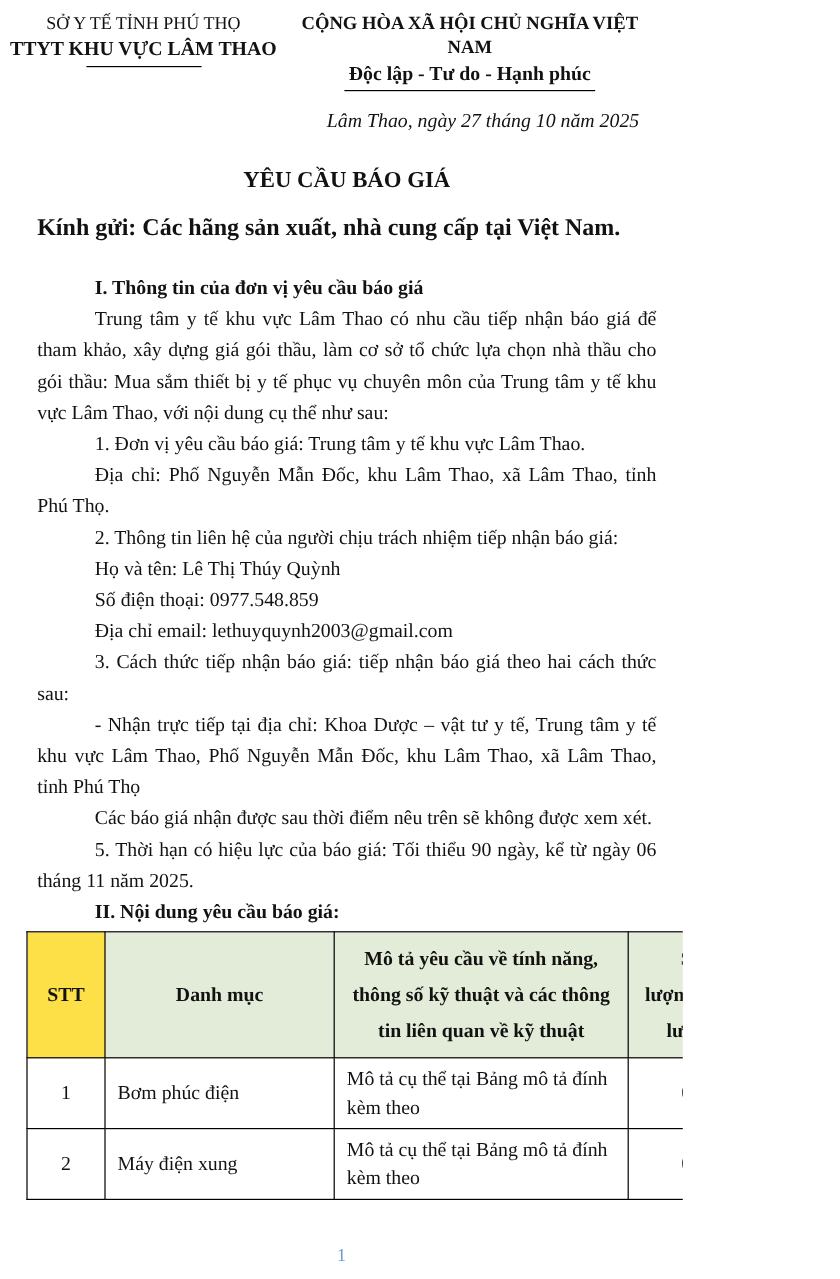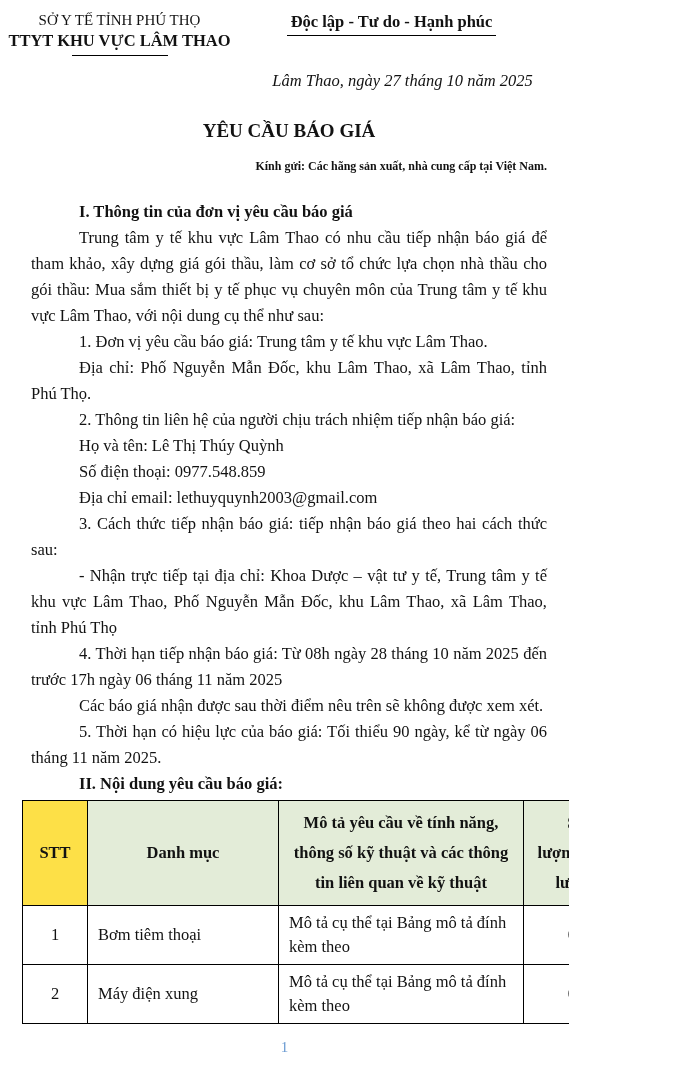--- a/index.html
+++ b/index.html
@@ -16,21 +16,21 @@
   .org-line1{font-size:15px;line-height:20px;}
   .org-line2{font-size:16.5px;font-weight:bold;line-height:21px;}
   .org-underline{width:96px;border-top:1.5px solid #000;margin:4px auto 0;height:0;}
   .nat-line1{font-size:15.5px;font-weight:bold;line-height:20px;}
   .nat-line2{font-size:16.5px;font-weight:bold;line-height:21px;display:inline-block;
              border-bottom:1.5px solid #000;padding:0 4px 3px;margin-top:1px;}
   .dateline-row{width:56%;margin-left:auto;text-align:center;font-style:italic;
                 font-size:16.5px;margin-top:15px;}
   
   .doc-title{text-align:center;font-weight:bold;font-size:19px;margin-top:29px;}
-  .salutation{text-align:right;font-weight:bold;font-size:12px;margin-top:17px;}
+  .salutation{text-align:left;font-weight:bold;font-size:20px;margin-top:17px;}
   
   .doc-body{margin-top:25px;font-size:16.5px;line-height:26px;text-align:justify;}
   .para{margin:0;text-indent:48px;}
   .para.bold{font-weight:bold;}
   
   .quote-table{border-collapse:collapse;margin-top:3px;margin-left:-9px;
                width:658px;font-size:16.5px;table-layout:fixed;}
   .quote-table th,.quote-table td{border:1.5px solid #000;vertical-align:middle;}
   .quote-table thead th{font-weight:bold;text-align:center;padding:7px 4px;line-height:30px;}
   .quote-table td{padding:5px 10px;line-height:24px;background:#fff;}
@@ -45,60 +45,60 @@
 
 <div class="page">
 
   <div class="header-row">
     <div class="header-left">
       <div class="org-line1">SỞ Y TẾ TỈNH PHÚ THỌ</div>
       <div class="org-line2">TTYT KHU VỰC LÂM THAO</div>
       <div class="org-underline"></div>
     </div>
     <div class="header-right">
+      <div class="nat-line1">CỘNG HÒA XÃ HỘI CHỦ NGHĨA VIỆT NAM</div>
       <div><span class="nat-line2">Độc lập - Tư do - Hạnh phúc</span></div>
     </div>
   </div>
 
   <div class="dateline-row">Lâm Thao, ngày 27 tháng 10 năm 2025</div>
 
   <div class="doc-title">YÊU CẦU BÁO GIÁ</div>
   <div class="salutation">Kính gửi: Các hãng sản xuất, nhà cung cấp tại Việt Nam.</div>
 
   <div class="doc-body">
       <p class="para bold">I. Thông tin của đơn vị yêu cầu báo giá</p>
       <p class="para">Trung tâm y tế khu vực Lâm Thao có nhu cầu tiếp nhận báo giá để tham khảo, xây dựng giá gói thầu, làm cơ sở tổ chức lựa chọn nhà thầu cho gói thầu: Mua sắm thiết bị y tế phục vụ chuyên môn của Trung tâm y tế khu vực Lâm Thao, với nội dung cụ thể như sau:</p>
       <p class="para">1. Đơn vị yêu cầu báo giá: Trung tâm y tế khu vực Lâm Thao.</p>
       <p class="para">Địa chỉ: Phố Nguyễn Mẫn Đốc, khu Lâm Thao, xã Lâm Thao, tỉnh Phú Thọ.</p>
       <p class="para">2. Thông tin liên hệ của người chịu trách nhiệm tiếp nhận báo giá:</p>
       <p class="para">Họ và tên: Lê Thị Thúy Quỳnh</p>
       <p class="para">Số điện thoại: 0977.548.859</p>
       <p class="para">Địa chỉ email: lethuyquynh2003@gmail.com</p>
       <p class="para">3. Cách thức tiếp nhận báo giá: tiếp nhận báo giá theo hai cách thức sau:</p>
       <p class="para">- Nhận trực tiếp tại địa chỉ: Khoa Dược – vật tư y tế, Trung tâm y tế khu vực Lâm Thao, Phố Nguyễn Mẫn Đốc, khu Lâm Thao, xã Lâm Thao, tỉnh Phú Thọ</p>
-      <p class="para">4. Thời hạn tiếp nhận báo giá: Từ 08h ngày 28 tháng 10 năm 2025 đến trước 17h ngày 06 tháng 11 năm 2025</p>
       <p class="para">Các báo giá nhận được sau thời điểm nêu trên sẽ không được xem xét.</p>
       <p class="para">5. Thời hạn có hiệu lực của báo giá: Tối thiểu 90 ngày, kể từ ngày 06 tháng 11 năm 2025.</p>
       <p class="para bold">II. Nội dung yêu cầu báo giá:</p>
     </div>
 
   <table class="quote-table">
     <thead>
       <tr>
           <th class="c0" style="background: #fde047;">STT</th>
           <th class="c1" style="background: rgb(227, 236, 216);">Danh mục</th>
           <th class="c2" style="background: rgb(227, 236, 216);">Mô tả yêu cầu về tính năng, thông số kỹ thuật và các thông tin liên quan về kỹ thuật</th>
           <th class="c3" style="background: rgb(227, 236, 216);">Số lượng/khối lượng</th>
           <th class="c4" style="background: rgb(227, 236, 216);">Đơn vị tính</th>
         </tr>
     </thead>
     <tbody>
         <tr>
           <td class="c0 center">1</td>
-          <td class="c1">Bơm tiêm thoại</td>
+          <td class="c1">Bơm phúc điện</td>
           <td class="c2">Mô tả cụ thể tại Bảng mô tả đính kèm theo</td>
           <td class="c3 center">04</td>
           <td class="c4 center">Cái</td>
         </tr>
         <tr>
           <td class="c0 center">2</td>
           <td class="c1">Máy điện xung</td>
           <td class="c2">Mô tả cụ thể tại Bảng mô tả đính kèm theo</td>
           <td class="c3 center">02</td>
           <td class="c4 center">Cái</td>

